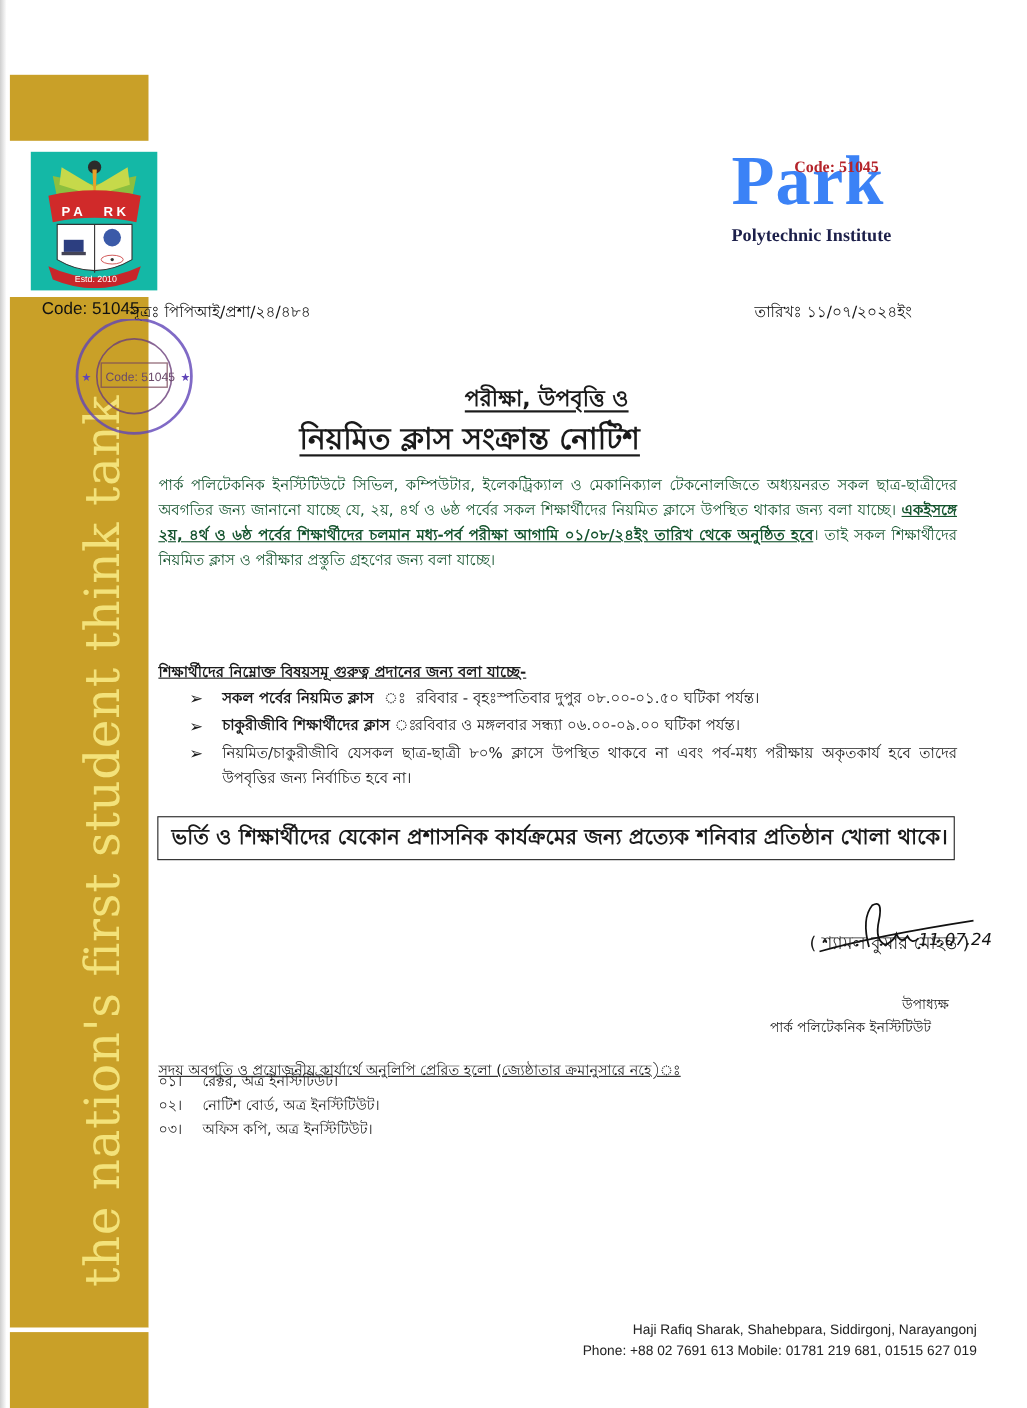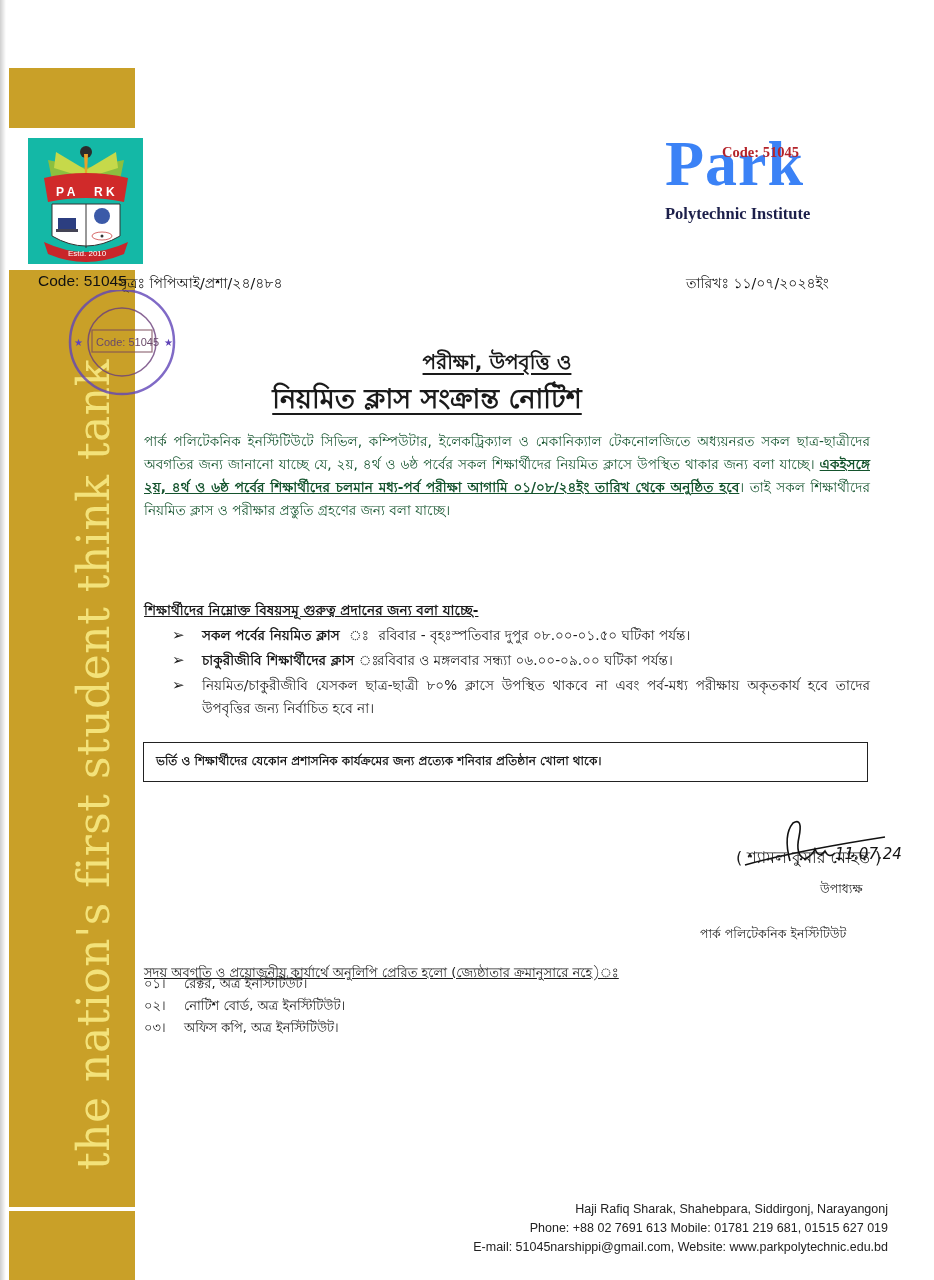--- a/index.html
+++ b/index.html
@@ -99,26 +99,26 @@
     font-size:13.6px; line-height:23px; text-align:justify; margin-bottom:2px;
   }
   .bullets li .arrow {
     position:absolute; left:0; top:0; font-size:15px;
   }
   .bullets li b { font-weight:bold; }
   .notice-box {
     position:absolute; left:143px; top:742px; width:725px; height:40px;
     border:1.5px solid #222; box-sizing:border-box;
     display:flex; align-items:center; padding-left:12px;
-    font-size:12px; font-weight:bold; white-space:nowrap;
+    font-size:19px; font-weight:bold; white-space:nowrap;
   }
   
   .signature { position:absolute; left:735px; top:815px; }
   .sig-name { position:absolute; left:736px; top:845px; font-size:16px; }
-  .sig-title { position:absolute; left:820px; top:880px; font-size:12.5px;text-align:right; }
+  .sig-title { position:absolute; left:820px; top:904px; font-size:12.5px;text-align:right; }
   .sig-org { position:absolute; left:700px; top:925px; font-size:12.5px; }
   
   .cc-head {
     position:absolute; left:144px; top:963px;
     font-size:13px; text-decoration:underline;
   }
   .cc-list { position:absolute; left:144px; top:973px; list-style:none; margin:0; padding:0; }
   .cc-list li { font-size:13px; line-height:22px; }
   .cc-list li .num { display:inline-block; width:40px; }
   
@@ -229,14 +229,13 @@
 <div class="cc-head">সদয় অবগতি ও প্রয়োজনীয় কার্যার্থে অনুলিপি প্রেরিত হলো (জ্যেষ্ঠাতার ক্রমানুসারে নহে)ঃ</div>
 <ul class="cc-list">
   <li><span class="num">০১।</span><span>রেক্টর, অত্র ইনস্টিটিউট।</span></li>
   <li><span class="num">০২।</span><span>নোটিশ বোর্ড, অত্র ইনস্টিটিউট।</span></li>
   <li><span class="num">০৩।</span><span>অফিস কপি, অত্র ইনস্টিটিউট।</span></li>
 </ul>
 
 <div class="footer">
   <div>Haji Rafiq Sharak, Shahebpara, Siddirgonj, Narayangonj</div>
   <div>Phone: +88 02 7691 613 Mobile: 01781 219 681, 01515 627 019</div>
-  <div>E-mail: 51045narshippi@gmail.com, Website: www.parkpolytechnic.edu.bd</div>
 </div>
 
 </body></html>

